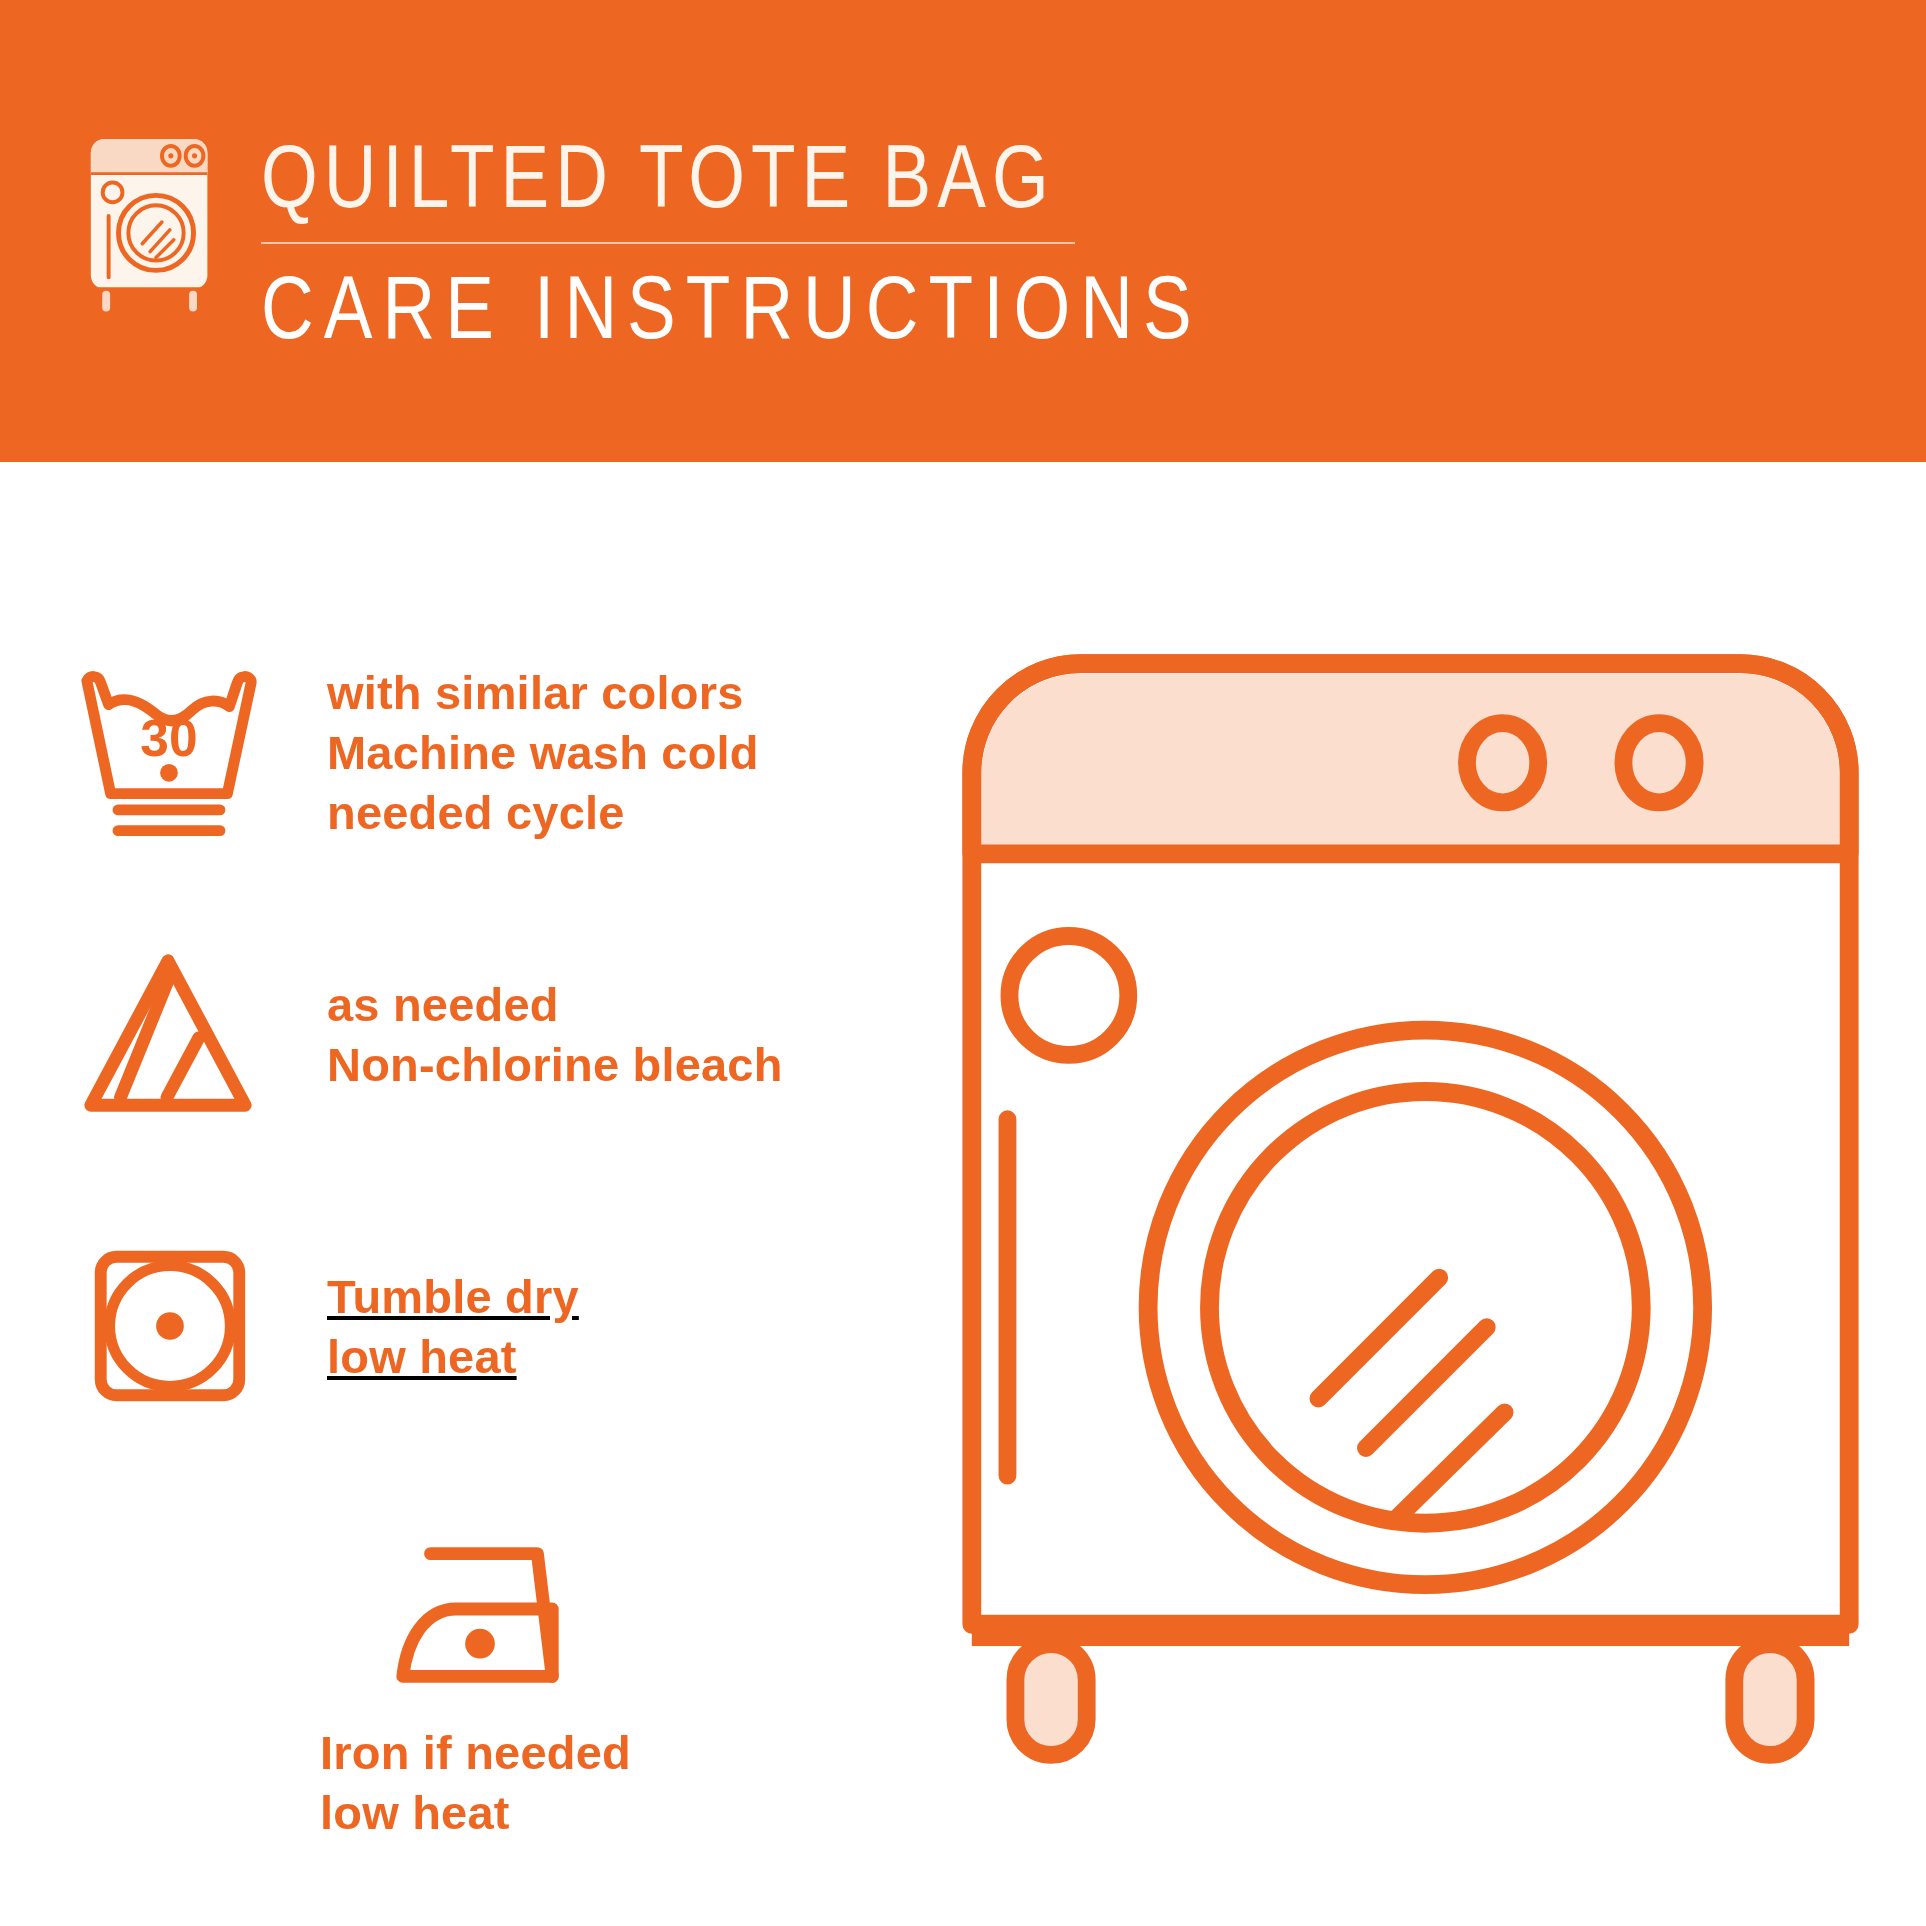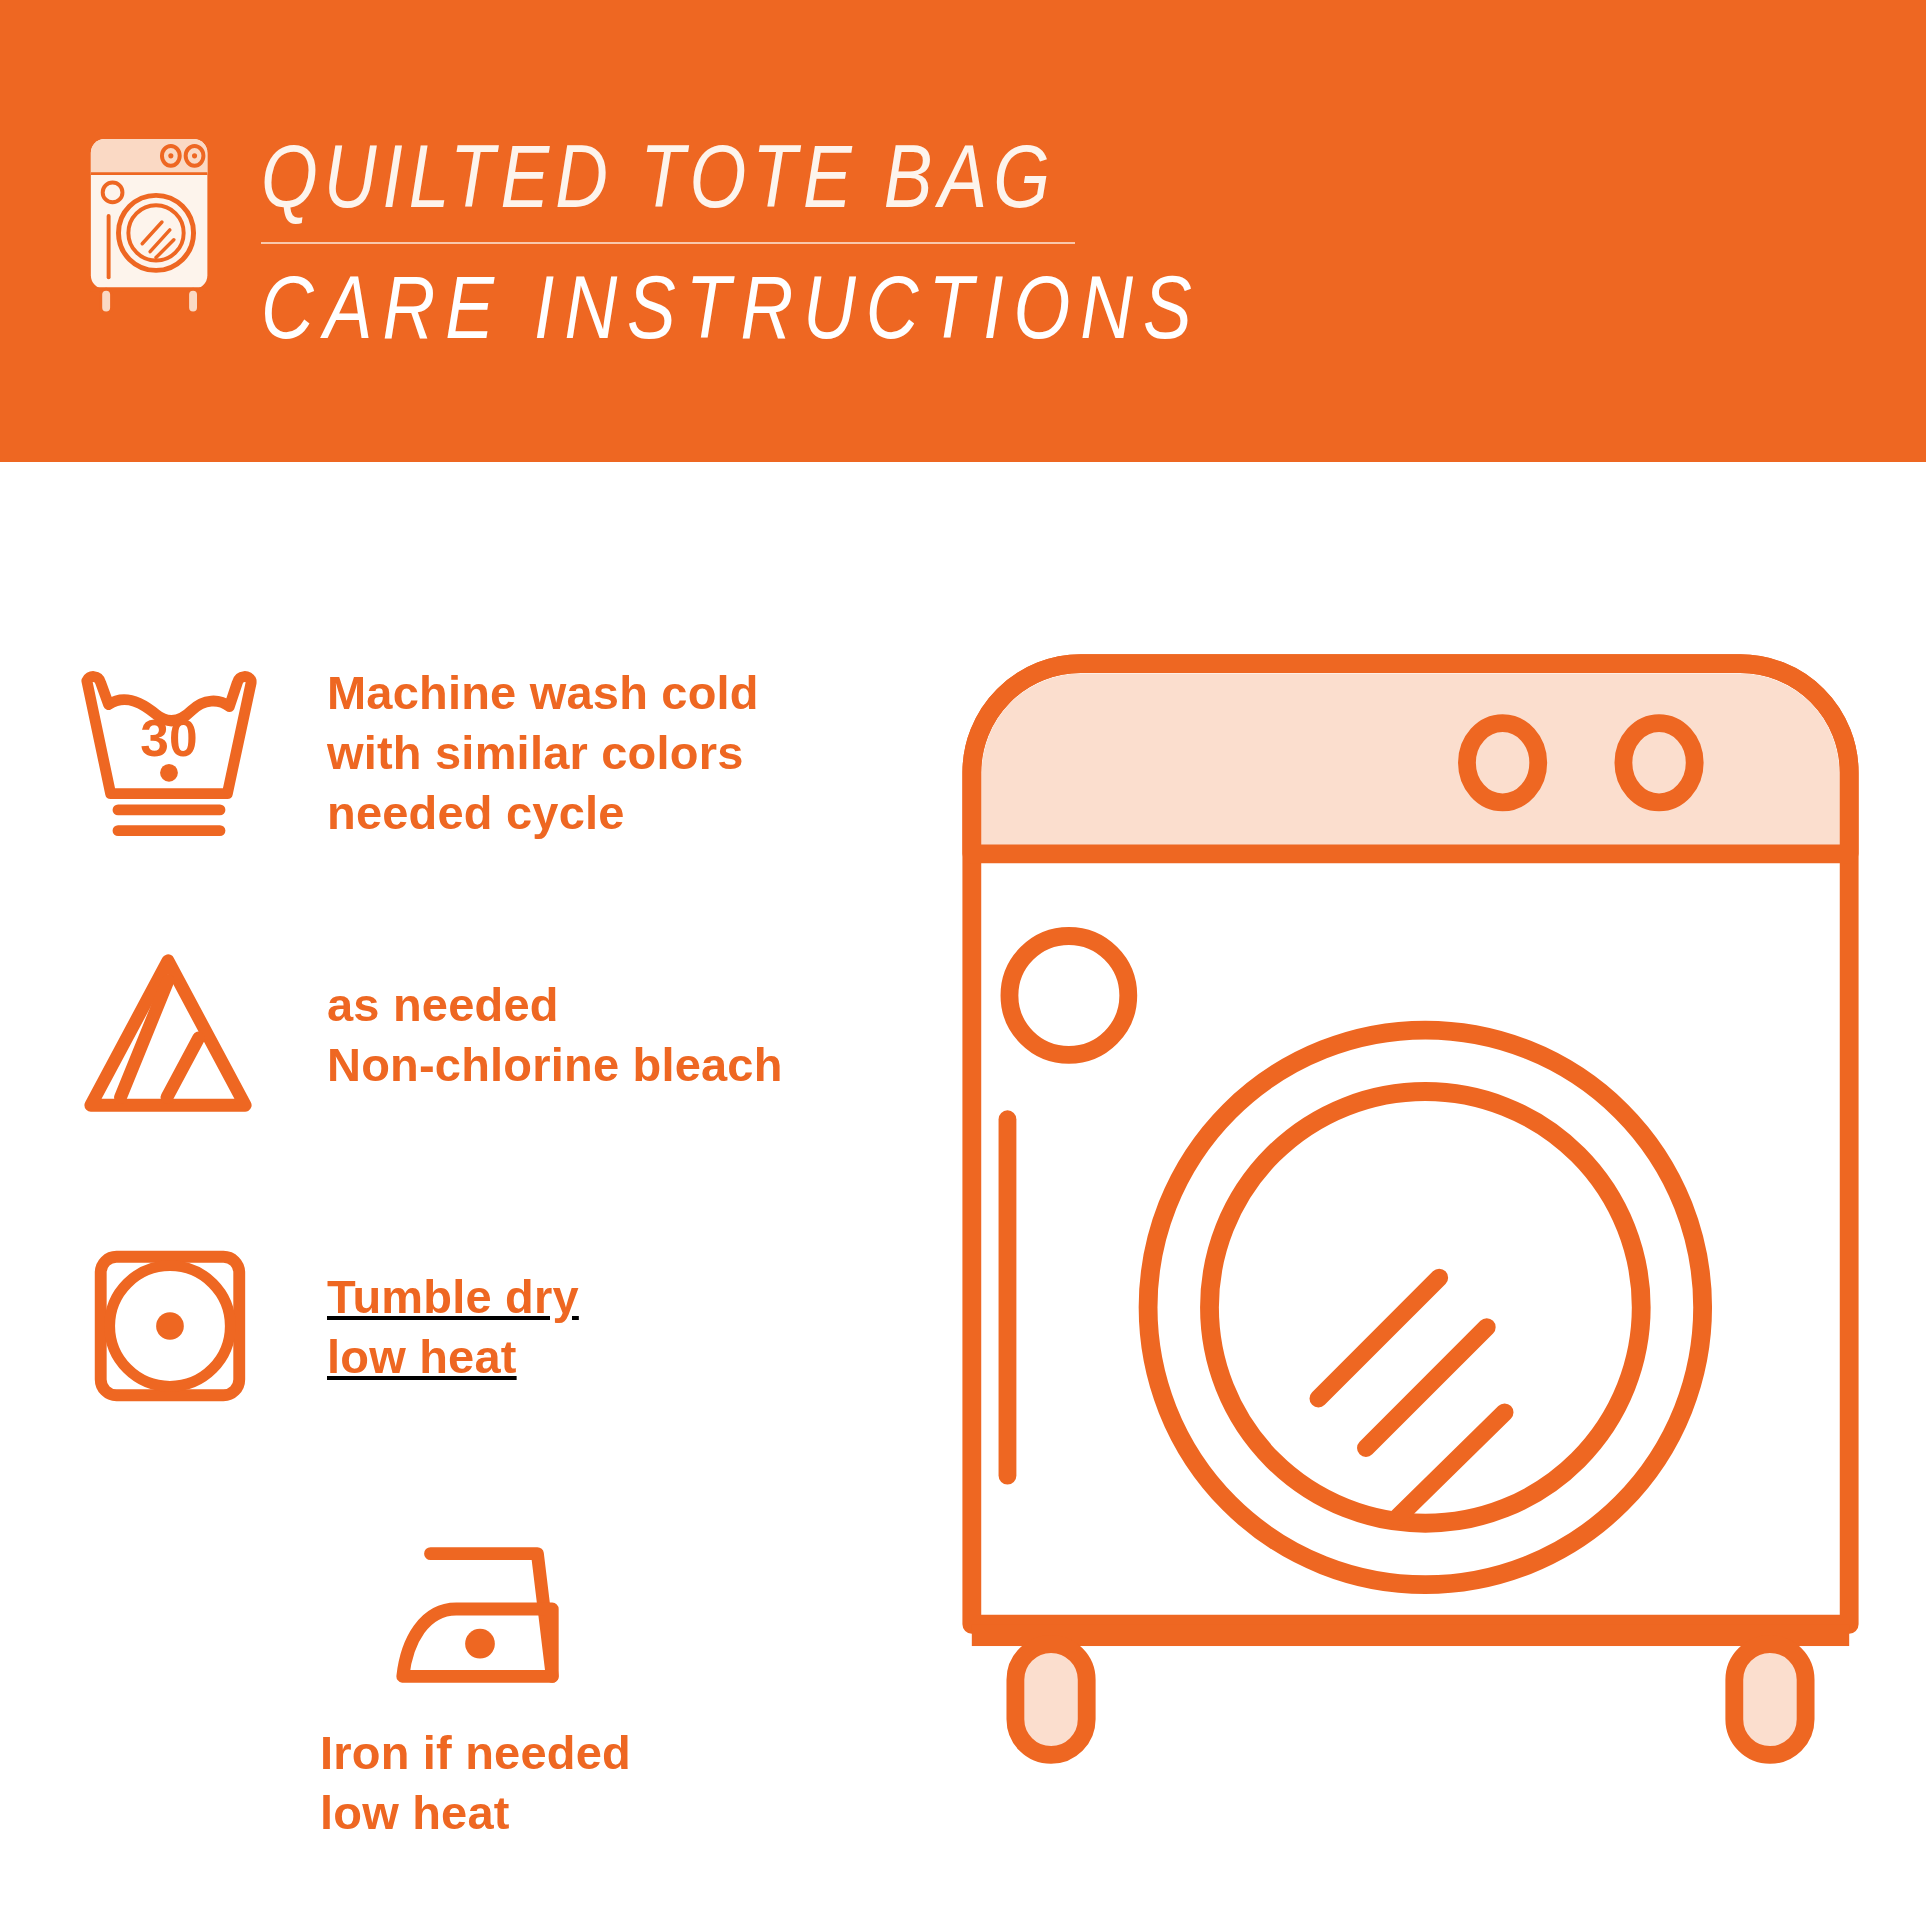--- a/index.html
+++ b/index.html
@@ -34,21 +34,20 @@
   }
   .header-icon {
     width: 158px;
     height: 188px;
     flex: 0 0 auto;
     margin-right: 24px;
   }
   .header-texts {
     position: relative;
     padding-top: 2px;
-    font-style: italic;
   }
   .title-main {
     font-size: 73px;
     letter-spacing: 6px;
     color: #FDF4EC;
     font-weight: 400;
     line-height: 1.0;
     white-space: nowrap;
     font-family: "Liberation Sans", sans-serif;
     transform: scaleY(1.22);
@@ -182,22 +181,22 @@
 
         <rect x="44" y="147" width="114" height="11" rx="5.5" fill="#EE6722"></rect>
         <rect x="44" y="168" width="114" height="11" rx="5.5" fill="#EE6722"></rect>
 
         <text x="101" y="98" fill="#EE6722" font-family="Liberation Sans, sans-serif" font-size="52" font-weight="700" text-anchor="middle">30</text>
 
         <circle cx="101" cy="115" r="9" fill="#EE6722"></circle>
       </svg>
     </div>
     <div class="care-text">
+      <span>with similar colors</span>
       <span>Machine wash cold</span>
-      <span>with similar colors</span>
       <span>needed cycle</span>
     </div>
   </div>
 
   <div class="care-row r1">
     <div class="care-symbol">
       <svg viewBox="0 0 200 190" width="198" height="188" xmlns="http://www.w3.org/2000/svg">
 
         <path d="M100 20 L178 166 L22 166 Z" fill="none" stroke="#EE6722" stroke-width="13" stroke-linejoin="round"></path>
 

